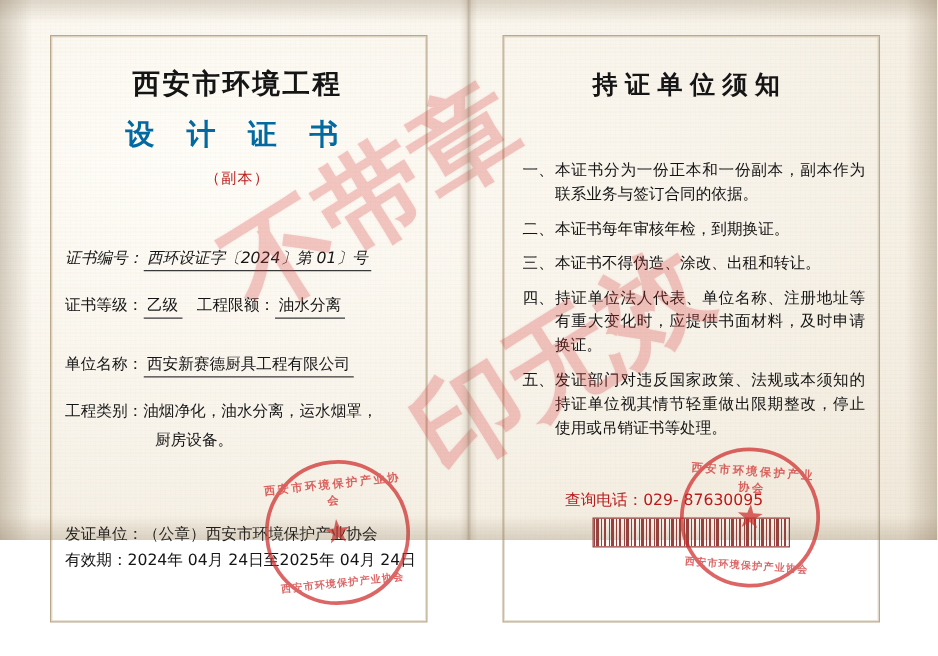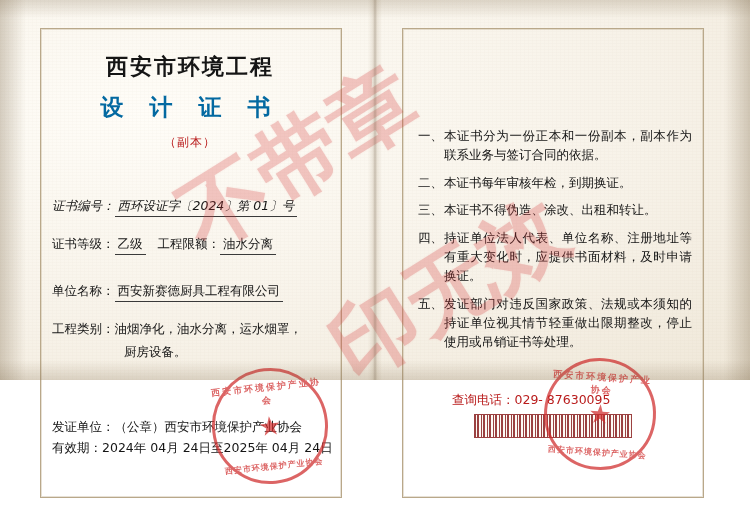--- a/index.html
+++ b/index.html
@@ -9,21 +9,21 @@
   }
   body {
     width: 750px;
     height: 525px;
     overflow: hidden;
     font-family: "DejaVu Sans", "Liberation Sans", sans-serif;
   }
   .page {
     position: relative;
     width: 750px;
-    height: 380px;
+    height: 432px;
     background: #fdfaf4;
   }
   
   .paper-bg {
     position: absolute;
     inset: 0;
     background:
       radial-gradient(ellipse at 20% 30%, #fffdf8 0%, #f7f2e8 60%, #efe7d8 100%);
   }
   .grain {
@@ -282,20 +282,21 @@
   </div>
 
   <div class="field row-issuer">
     <span class="label">发证单位：</span><span class="value">（公章）西安市环境保护产业协会</span>
   </div>
 
   <div class="field row-valid">
     <span class="label">有效期：</span><span class="value">2024年 04月 24日至2025年 04月 24日</span>
   </div>
 
+  <div class="right-title">持证单位须知</div>
 
   <div class="notice-list">
     <div class="notice-item">
       <span class="notice-num">一、</span>
       <span class="notice-text">本证书分为一份正本和一份副本，副本作为联系业务与签订合同的依据。</span>
     </div>
     <div class="notice-item">
       <span class="notice-num">二、</span>
       <span class="notice-text">本证书每年审核年检，到期换证。</span>
     </div>

